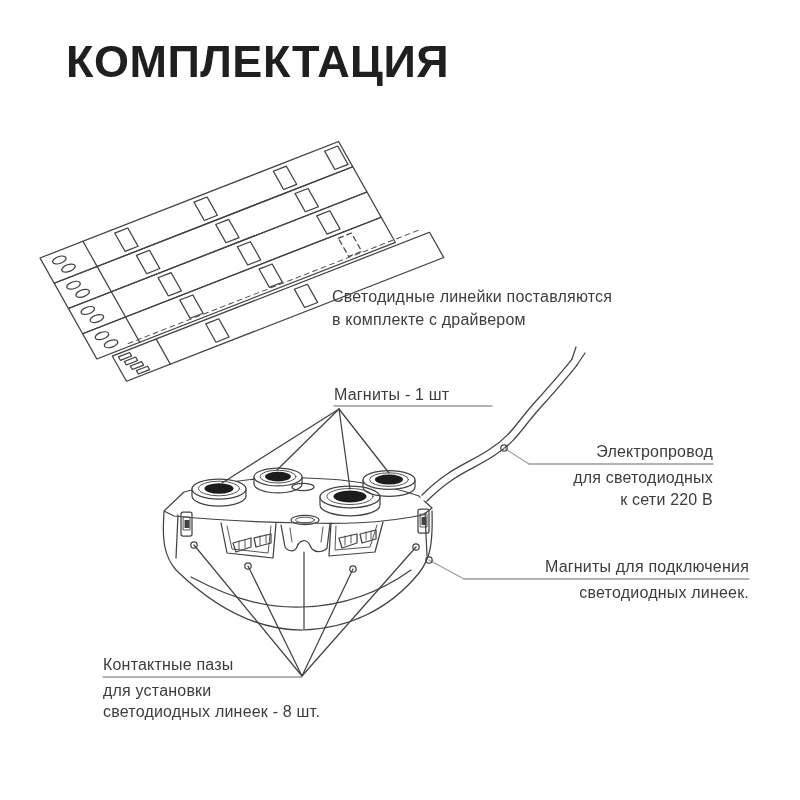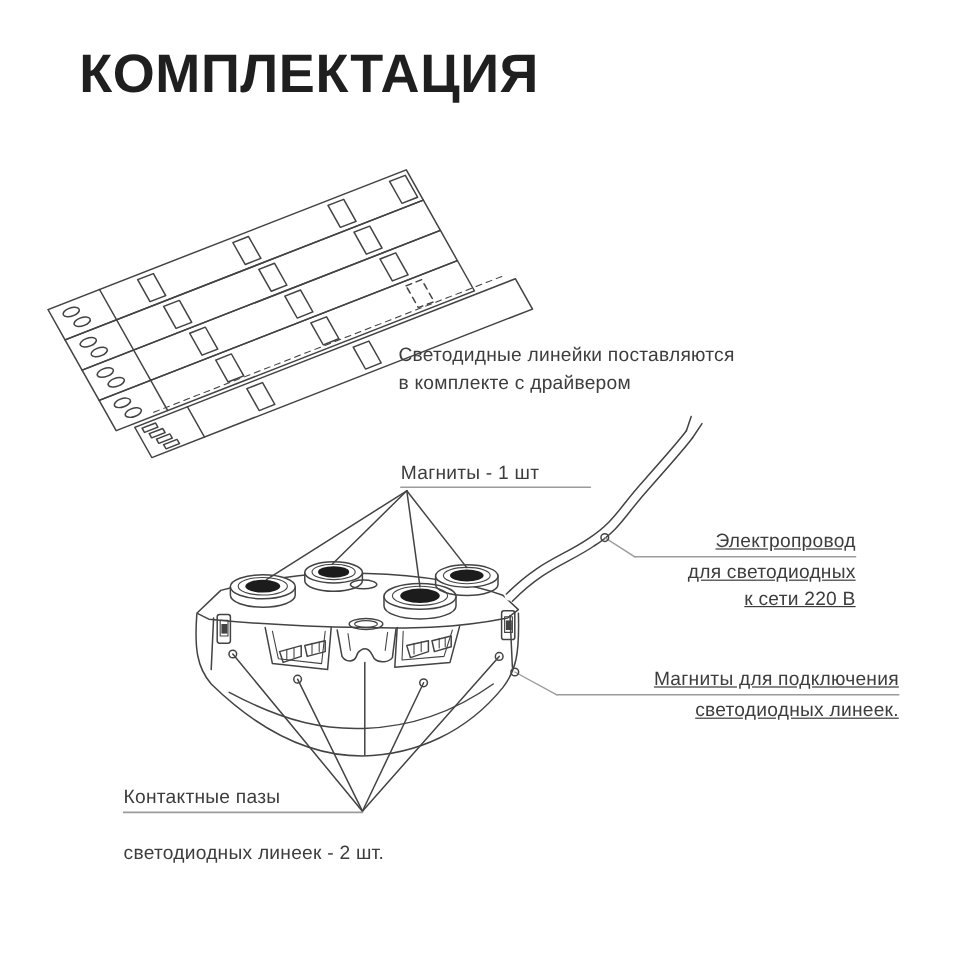--- a/index.html
+++ b/index.html
@@ -11,21 +11,21 @@
   #page{width:800px;height:800px;position:relative;}
   #title{
     position:absolute;left:66px;top:36px;
     font-size:45px;font-weight:700;letter-spacing:.5px;
     color:var(--title,#1f1f1f);white-space:nowrap;
   }
   .lbl{
     position:absolute;font-size:16px;line-height:23px;letter-spacing:.2px;
     color:var(--text,#3d3d3d);white-space:nowrap;
   }
-  .r{text-align:right;text-decoration:underline;}
+  .r{text-align:right;}
   svg#art{position:absolute;left:0;top:0;}
   svg#art *{fill:none;stroke:var(--line,#434343);stroke-width:1.25;stroke-linecap:round;stroke-linejoin:round;}
   svg#art .wfill{fill:#ffffff;}
   svg#art .chip{stroke-width:1.8;}
   svg#art .thin{stroke-width:.9;}
   svg#art .dash{stroke-dasharray:5 4;}
   svg#art .fing{fill:var(--line,#434343);stroke:none;}
   svg#art .darkfill{fill:var(--magnet,#1c1c1c);stroke:none;}
   svg#art .ld{stroke:var(--leader,#9b9b9b);stroke-width:1.15;}
   svg#art .ul{stroke:var(--leader,#9b9b9b);stroke-width:1.3;}
@@ -235,15 +235,16 @@
   <div class="lbl" style="left:334px;top:383px;">Магниты - 1 шт</div>
 
   <div class="lbl r" style="right:87px;top:440px;">Электропровод</div>
   <div class="lbl r" style="right:87px;top:466px;">для светодиодных</div>
   <div class="lbl r" style="right:87px;top:488px;">к сети 220 В</div>
 
   <div class="lbl r" style="right:51px;top:555px;">Магниты для подключения</div>
   <div class="lbl r" style="right:51px;top:581px;">светодиодных линеек.</div>
 
   <div class="lbl" style="left:103px;top:653px;">Контактные пазы</div>
-  <div class="lbl" style="left:103px;top:700px;">светодиодных линеек - 2 шт.</div>
+  <div class="lbl" style="left:103px;top:679px;">для установки</div>
+  <div class="lbl" style="left:103px;top:700px;">светодиодных линеек - 8 шт.</div>
 
 </div>
 
 </body></html>

